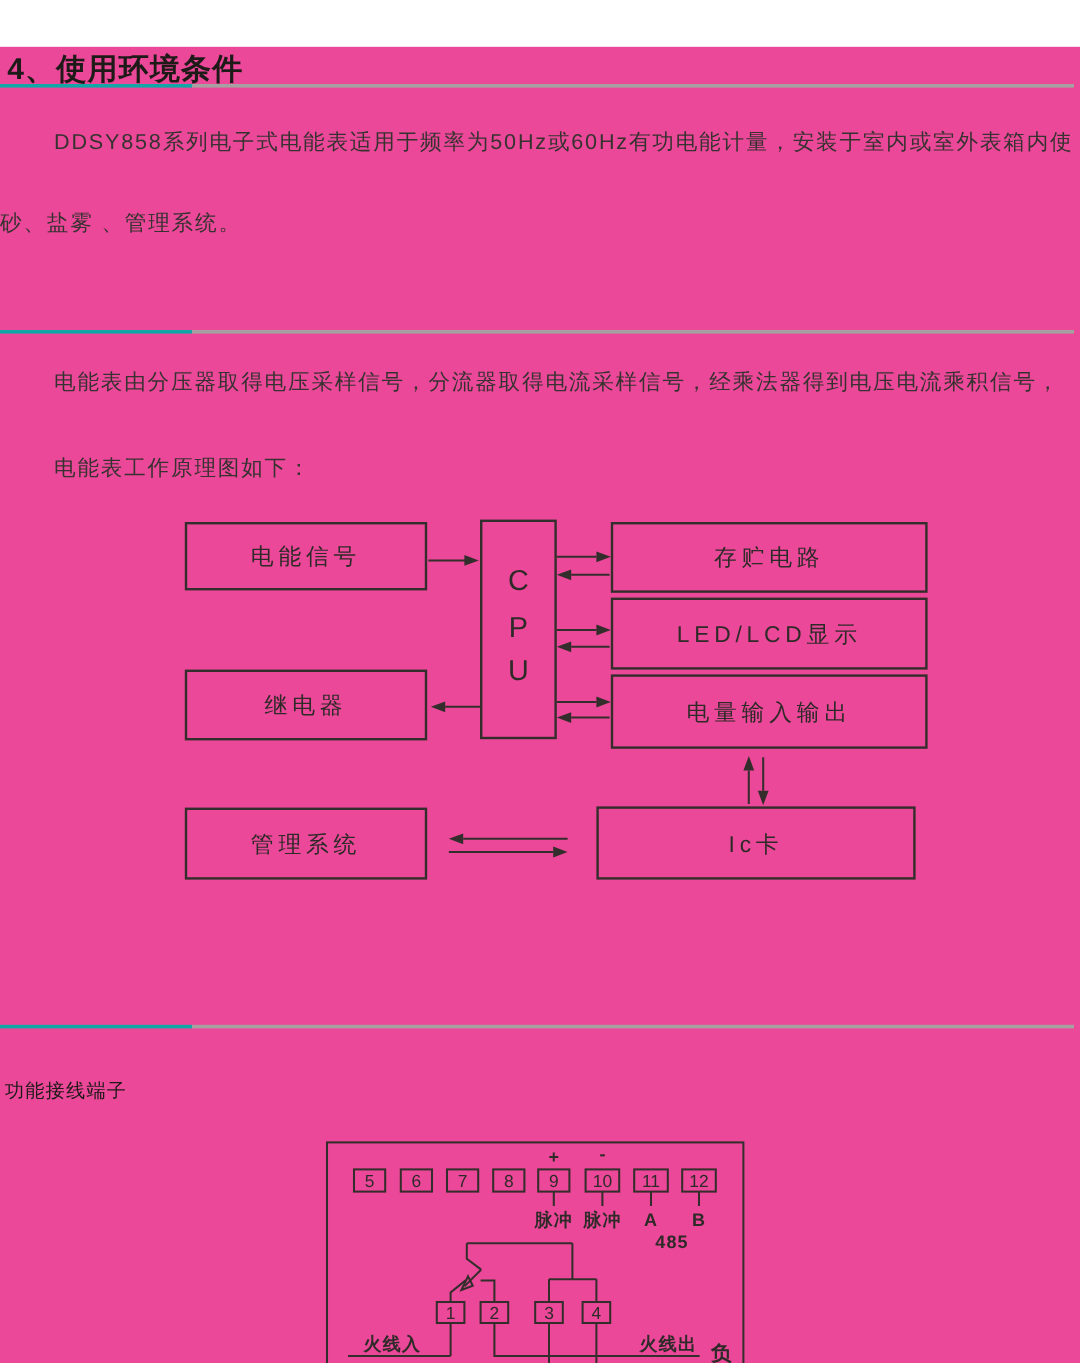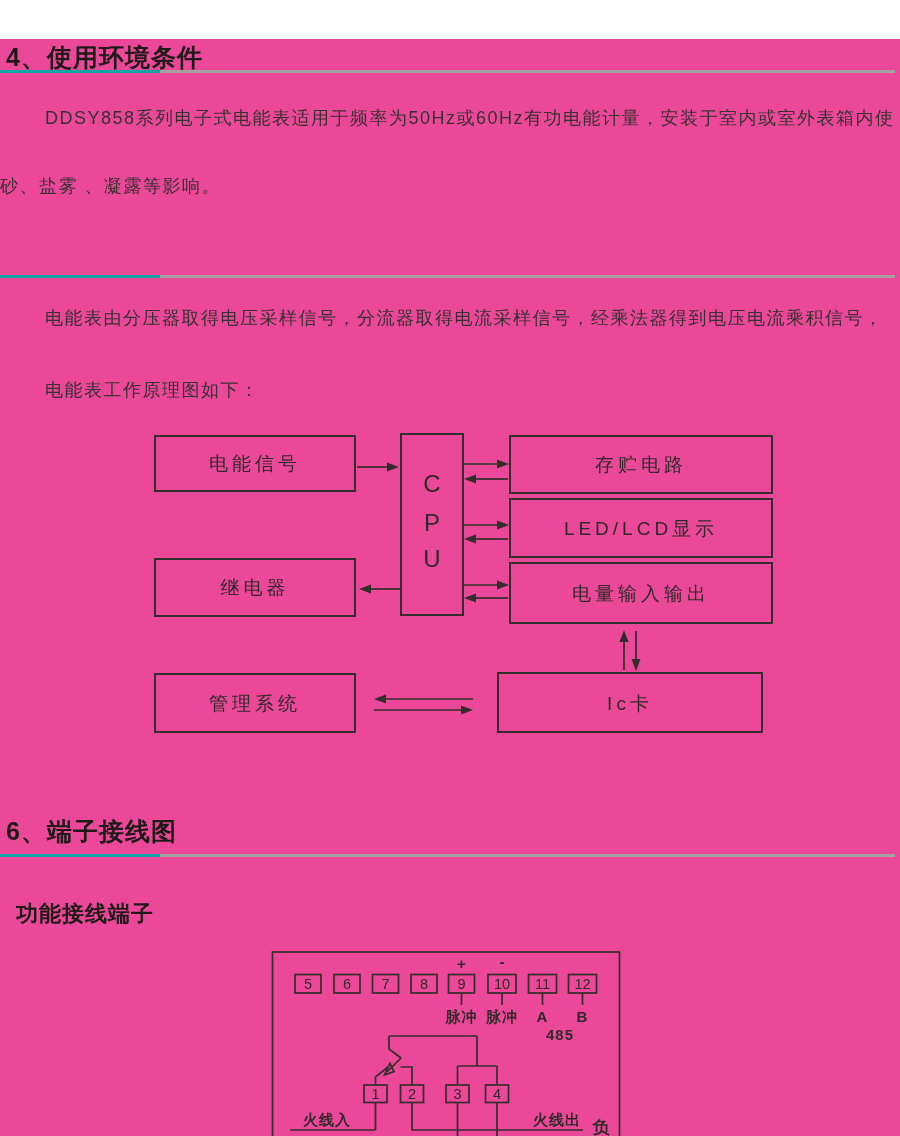--- a/index.html
+++ b/index.html
@@ -14,21 +14,21 @@
   .sec-rule{
     position:absolute;left:0;width:895px;height:3px;
     background:linear-gradient(90deg,#12a7a7 0px,#12a7a7 160px,#a6a0a0 160px,#a6a0a0 100%);
   }
   .bodyline{
     position:absolute;left:0;width:900px;height:30px;line-height:30px;
     font-size:18px;letter-spacing:1.5px;color:#363230;white-space:nowrap;
   }
   .indent{padding-left:45px;}
   .subhead{
-    position:absolute;left:16px;font-size:22px;font-weight:700;color:#1d1a18;
+    position:absolute;left:4px;font-size:16px;font-weight:400;color:#1d1a18;
     letter-spacing:1px;white-space:nowrap;
   }
   svg{position:absolute;}
   svg text{font-family:"Liberation Sans","DejaVu Sans",sans-serif;fill:#2e2a28;}
   .boxlbl{font-size:19px;letter-spacing:4px;}
   .cpu{font-size:24px;}
   .term{font-size:14.5px;}
   .wlbl{font-size:15px;letter-spacing:1px;font-weight:600;}
   .ldlbl{font-size:17px;font-weight:600;}
   .pm{font-size:15px;font-weight:700;}
@@ -37,21 +37,21 @@
   .head{fill:#332e2b;stroke:none;}
 </style>
 </head>
 <body>
 
 <div class="page">
 
   <h2 class="sec-title" style="top:2px">4、使用环境条件</h2>
   <div class="sec-rule" style="top:31px"></div>
   <div class="bodyline indent" style="top:64px">DDSY858系列电子式电能表适用于频率为50Hz或60Hz有功电能计量，安装于室内或室外表箱内使</div>
-  <div class="bodyline" style="top:132px">砂、盐雾 、凝露等影响。</div>
+  <div class="bodyline" style="top:132px">砂、盐雾 、管理系统。</div>
 
   <div class="sec-rule" style="top:236px"></div>
   <div class="bodyline indent" style="top:264px">电能表由分压器取得电压采样信号，分流器取得电流采样信号，经乘法器得到电压电流乘积信号，</div>
   <div class="bodyline indent" style="top:336px">电能表工作原理图如下：</div>
 
   <svg style="left:140px;top:388px" width="660" height="322" viewBox="140 388 660 322">
 
     <rect class="stroke" x="155" y="397" width="200" height="55"></rect>
     <text class="boxlbl" x="255" y="431" text-anchor="middle">电能信号</text>
 
@@ -117,21 +117,20 @@
     </g>
 
     <g>
       <line class="thin" x1="386" y1="660" x2="473" y2="660"></line>
       <polygon class="head" points="374,660 386,655.5 386,664.5"></polygon>
       <line class="thin" x1="374" y1="671" x2="461" y2="671"></line>
       <polygon class="head" points="473,671 461,666.5 461,675.5"></polygon>
     </g>
   </svg>
 
-  <h2 class="sec-title" style="top:776px">6、端子接线图</h2>
   <div class="sec-rule" style="top:815px"></div>
   <div class="subhead" style="top:860px">功能接线端子</div>
 
   <svg style="left:260px;top:905px" width="380" height="231" viewBox="260 905 380 231">
     <rect class="thin" x="272.5" y="913" width="347" height="217"></rect>
 
     <g>
       <rect class="thin" x="295" y="935.5" width="26" height="18.5"></rect>
       <rect class="thin" x="334" y="935.5" width="26" height="18.5"></rect>
       <rect class="thin" x="372.5" y="935.5" width="26" height="18.5"></rect>

